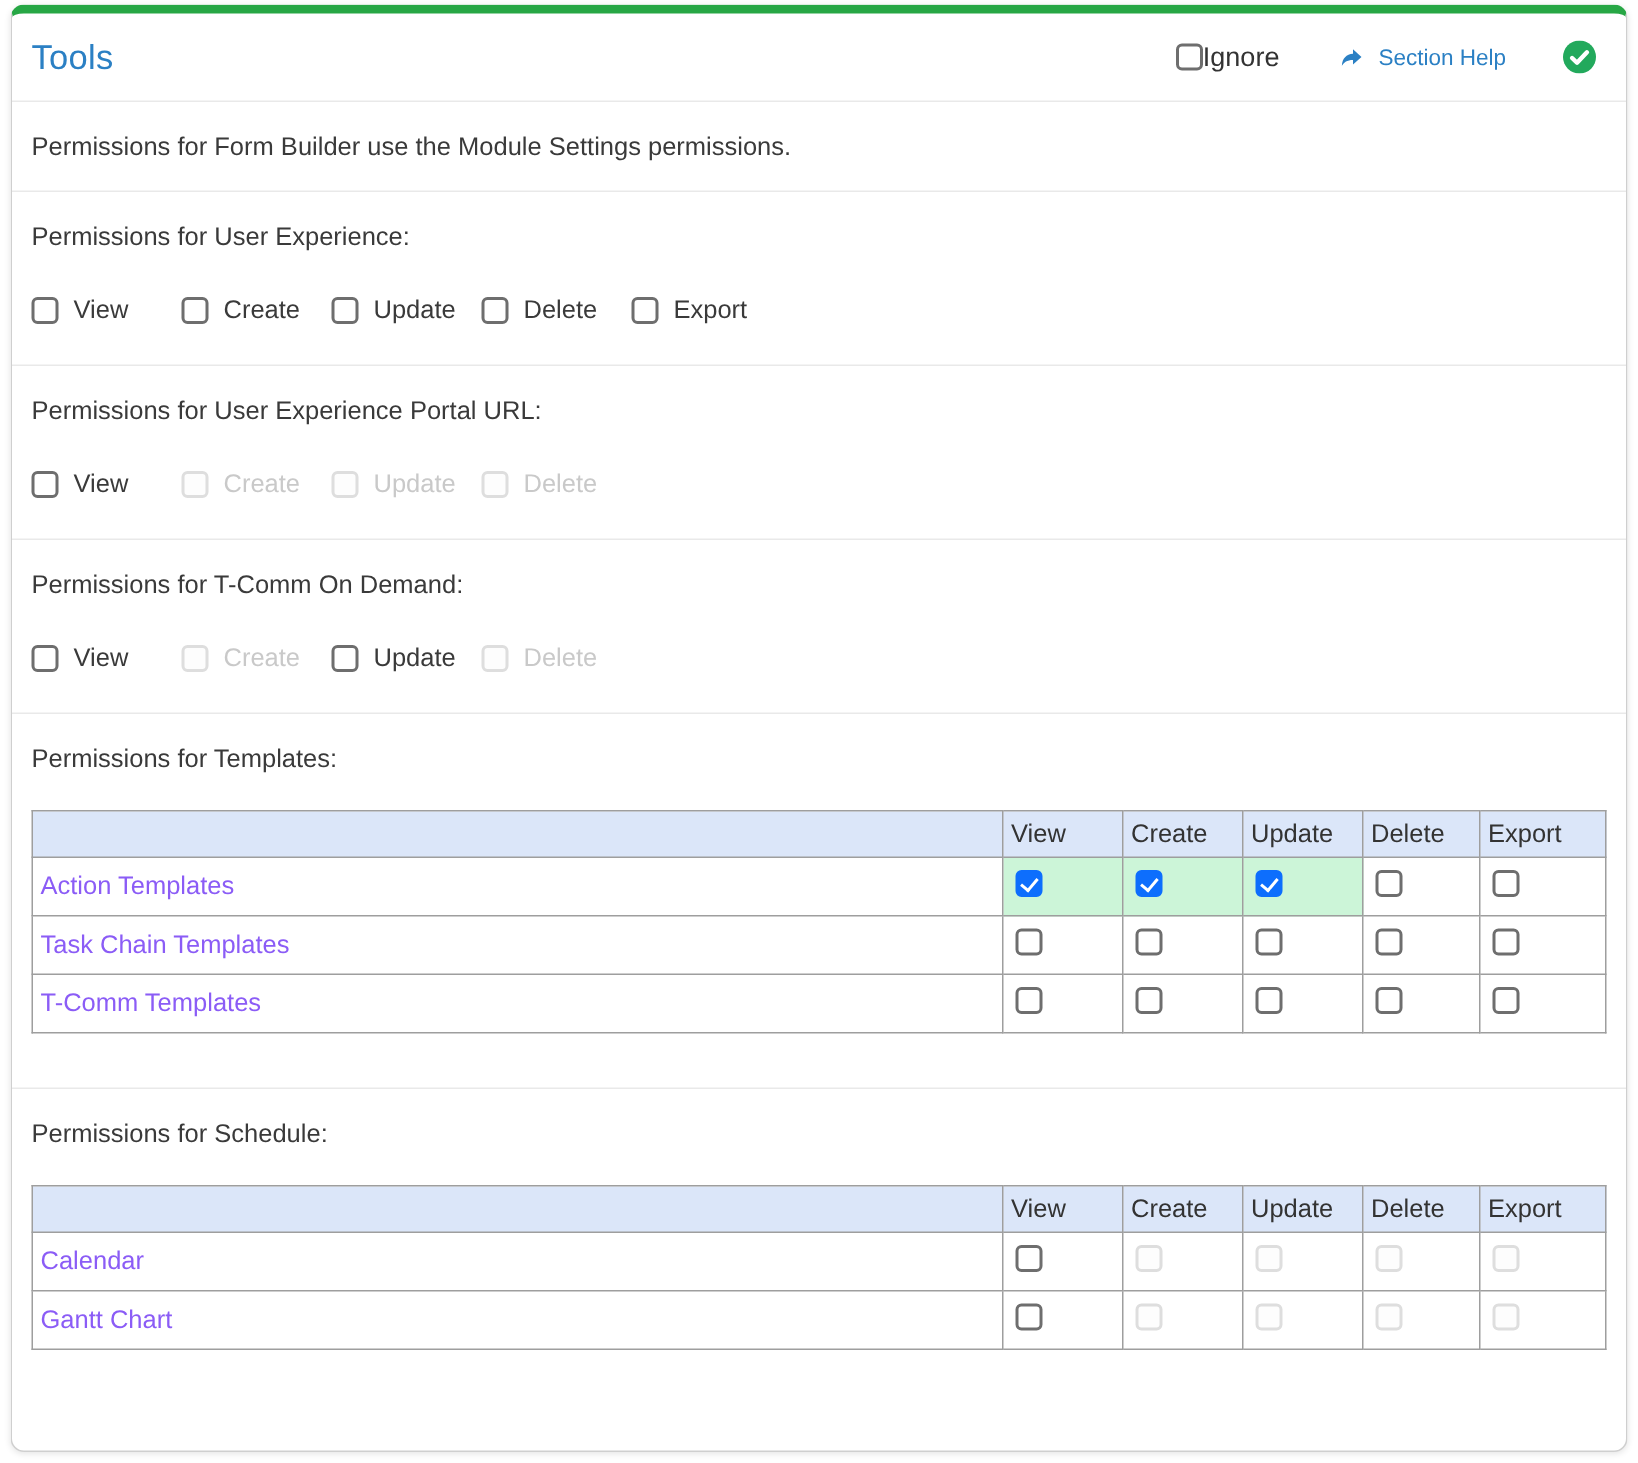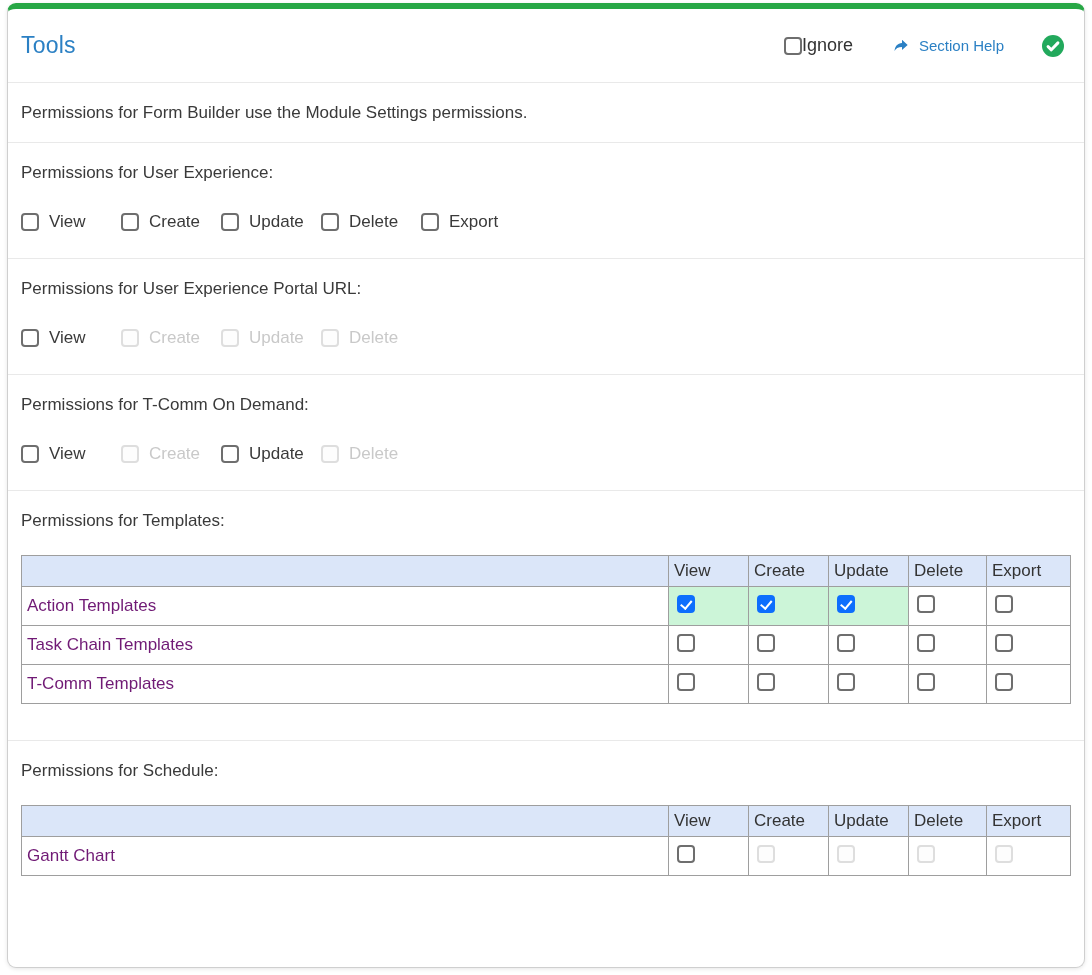--- a/index.html
+++ b/index.html
@@ -17,21 +17,21 @@
     border-radius: 9px;
     background: #fff;
     box-shadow: 0 1px 4px rgba(0,0,0,.10);
     min-height: 965px;
     overflow: hidden;
   }
   .panel-header {
     display: flex; justify-content: space-between; align-items: center;
     padding: 12px 20px 12px 13px;
     border-bottom: 1px solid #e9e9e9;
-    height: 74px;
+    height: 59px;
   }
   .title { margin: 0; font-size: 23px; font-weight: 500; color: #2b80c4; letter-spacing: .2px; }
   .controls { display: flex; align-items: center; gap: 38px; }
   .ignore-wrap { display: flex; align-items: center; cursor: pointer; }
   .ignore-label { font-size: 18px; color: #333; }
   .help-link { display: flex; align-items: center; gap: 8px; color: #2b80c4; text-decoration: none; font-size: 15px; cursor: pointer; }
   .share-icon { width: 20px; height: 17px; fill: #2b80c4; }
   .status-ok svg { width: 22px; height: 22px; display: block; }
 
   .row { padding: 19px 13px; border-bottom: 1px solid #e9e9e9; }
@@ -62,21 +62,21 @@
     border: solid #fff; border-width: 0 2.4px 2.4px 0;
     transform: rotate(40deg);
   }
 
   table.perm { width: 100%; border-collapse: collapse; table-layout: fixed; }
   .perm th, .perm td { border: 1px solid #9e9e9e; }
   .perm th {
     background: #dbe6f9; font-weight: 400; text-align: left;
     font-size: 17px; padding: 4px 4px 4px 5px; height: 31px; color: #333;
   }
-  .perm td { height: 39px; padding: 0 0 0 5px; font-size: 17px; color: #701a75; }
+  .perm td { height: 39px; padding: 0 0 0 5px; font-size: 17px; color: #8b5cf6; }
   .perm td.cell { padding: 0 0 0 8px; }
   .perm td.hl { background: #ccf5d8; }
 </style>
 </head>
 <body>
 
 <div class="page">
   <section class="panel">
     <header class="panel-header">
       <h1 class="title">Tools</h1>
@@ -233,20 +233,28 @@
                 <th></th>
                 <th>View</th>
                 <th>Create</th>
                 <th>Update</th>
                 <th>Delete</th>
                 <th>Export</th>
               </tr>
             </thead>
             <tbody>
               <tr>
+                <td class="name">Calendar</td>
+                <td class="cell"><span class="cb"></span></td>
+                <td class="cell"><span class="cb disabled"></span></td>
+                <td class="cell"><span class="cb disabled"></span></td>
+                <td class="cell"><span class="cb disabled"></span></td>
+                <td class="cell"><span class="cb disabled"></span></td>
+              </tr>
+              <tr>
                 <td class="name">Gantt Chart</td>
                 <td class="cell"><span class="cb"></span></td>
                 <td class="cell"><span class="cb disabled"></span></td>
                 <td class="cell"><span class="cb disabled"></span></td>
                 <td class="cell"><span class="cb disabled"></span></td>
                 <td class="cell"><span class="cb disabled"></span></td>
               </tr>
             </tbody>
           </table>
         </div>

